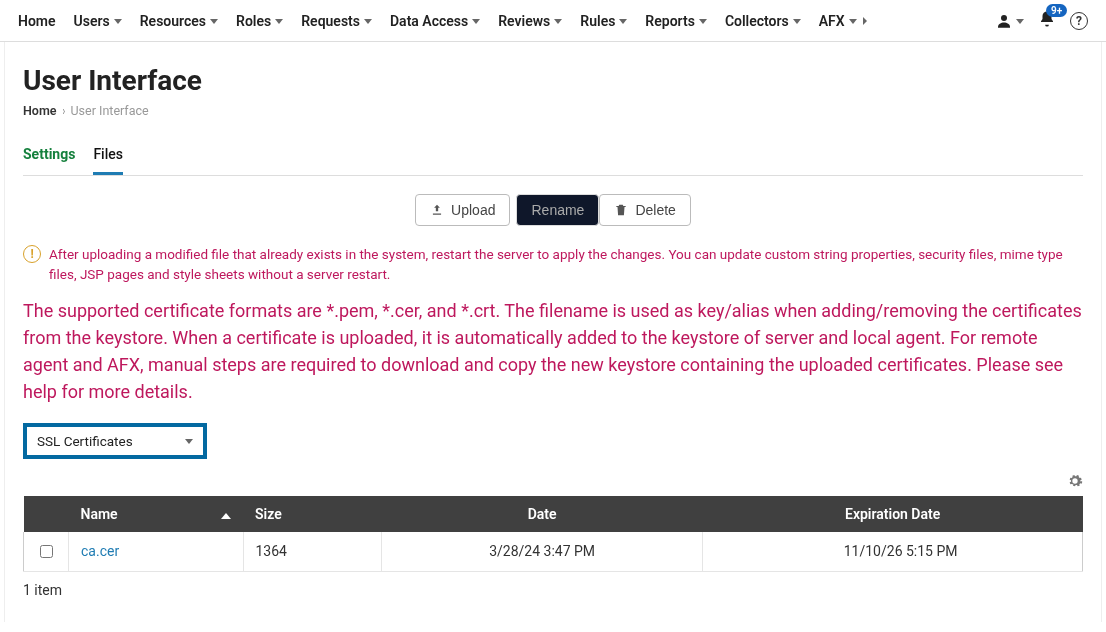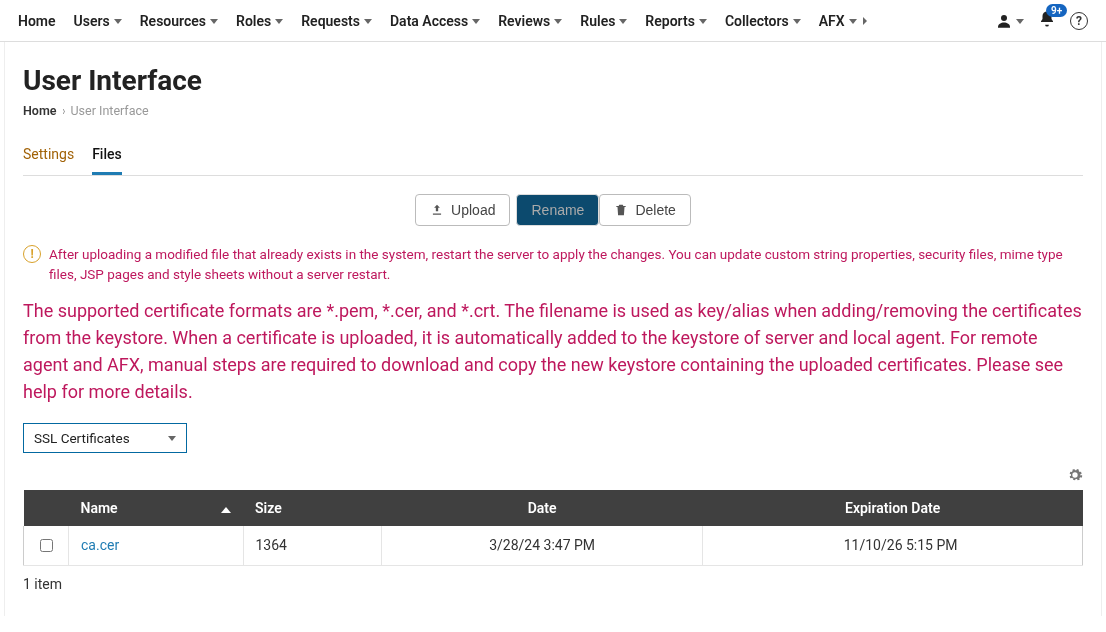--- a/index.html
+++ b/index.html
@@ -53,40 +53,40 @@
     width:18px;height:18px;border:1.5px solid #333;border-radius:50%;
     display:flex;align-items:center;justify-content:center;
     font-size:12px;font-weight:700;color:#333;cursor:pointer;
   }
   .content { padding: 14px 18px 24px 18px; border-left:1px solid #eee; border-right:1px solid #eee; margin:0 4px;}
   h1.page-title { font-size: 28px; font-weight:700; margin: 8px 0 6px 0; }
   .breadcrumb { font-size:12.5px; color:#999; margin-bottom:22px;}
   .breadcrumb a { color:#333; font-weight:600; text-decoration:none;}
   .bc-sep { display:inline-block; transform: scaleX(0.6); margin:0 2px; color:#666;}
   .tabs { display:flex; gap:18px; border-bottom:1px solid #ddd; margin-bottom:18px;}
-  .tab { padding:6px 0 10px 0; font-size:14px; color:#a16207; cursor:pointer;}
+  .tab { padding:6px 0 10px 0; font-size:14px; color:#15803d; cursor:pointer;font-weight:bold;}
   .tab.active { color:#111; border-bottom:3px solid #1f7cb3; font-weight:500;}
   .action-row { display:flex; justify-content:center; gap:0; margin-bottom:18px;}
   .btn {
     border:1px solid #bbb; background:#fff; border-radius:4px;
     padding:7px 14px; font-size:14px; color:#444; cursor:pointer;
     display:flex; align-items:center; gap:7px;
   }
-  .btn.disabled { background:#0c4a6e; color:#aaa; border-color:#ddd; cursor:default;margin-left:6px;}
+  .btn.disabled { background:#0f172a; color:#aaa; border-color:#ddd; cursor:default;margin-left:6px;}
   .info-block { display:flex; align-items:flex-start; gap:8px; margin-bottom:12px;}
   .info-icon {
     flex:none; width:18px;height:18px;border:1.6px solid #d8a12a;border-radius:50%;
     color:#d8a12a; font-weight:700; font-size:12px;
     display:flex;align-items:center;justify-content:center; margin-top:1px;
   }
   .info-text { color:#be185d; line-height:1.5; font-size:13.5px;}
   .para { color:#be185d; line-height:1.5; font-size:18px; margin:0 0 18px 0;}
   .select-row { margin:6px 0 14px 0;}
   .select {
-    border:1px solid #0369a1; padding:6px 10px; width:164px;
+    border:4px solid #0369a1; padding:6px 10px; width:184px;
     font-size:13.5px; display:flex; justify-content:space-between; align-items:center;
     cursor:pointer; background:#fff;
   }
   .gear-row { display:flex; justify-content:flex-end; margin-bottom:4px;}
   .gear { cursor:pointer; color:#777;}
   table.data { width:100%; border-collapse:collapse;}
   table.data thead th {
     background:#404040; color:#fff; font-weight:600; font-size:14px;
     padding:10px 12px; text-align:left;
   }

